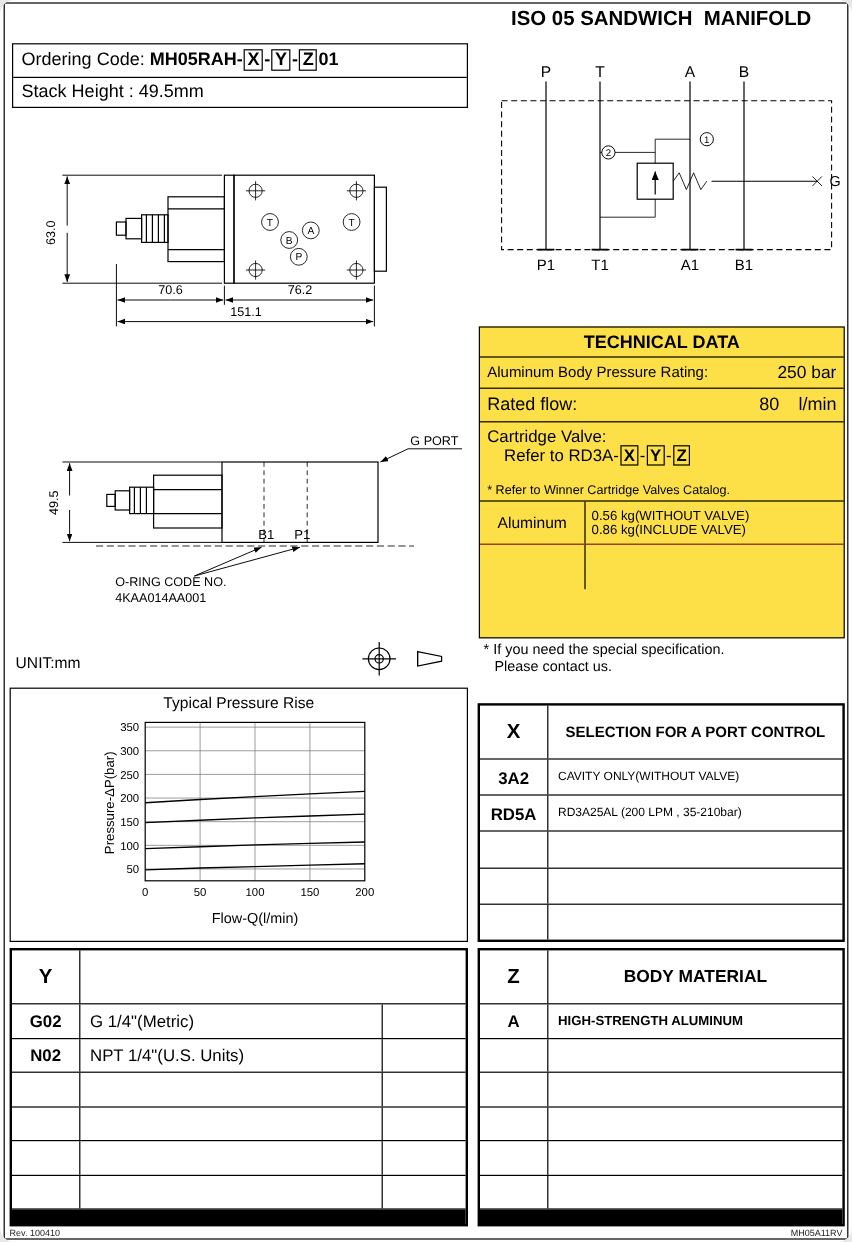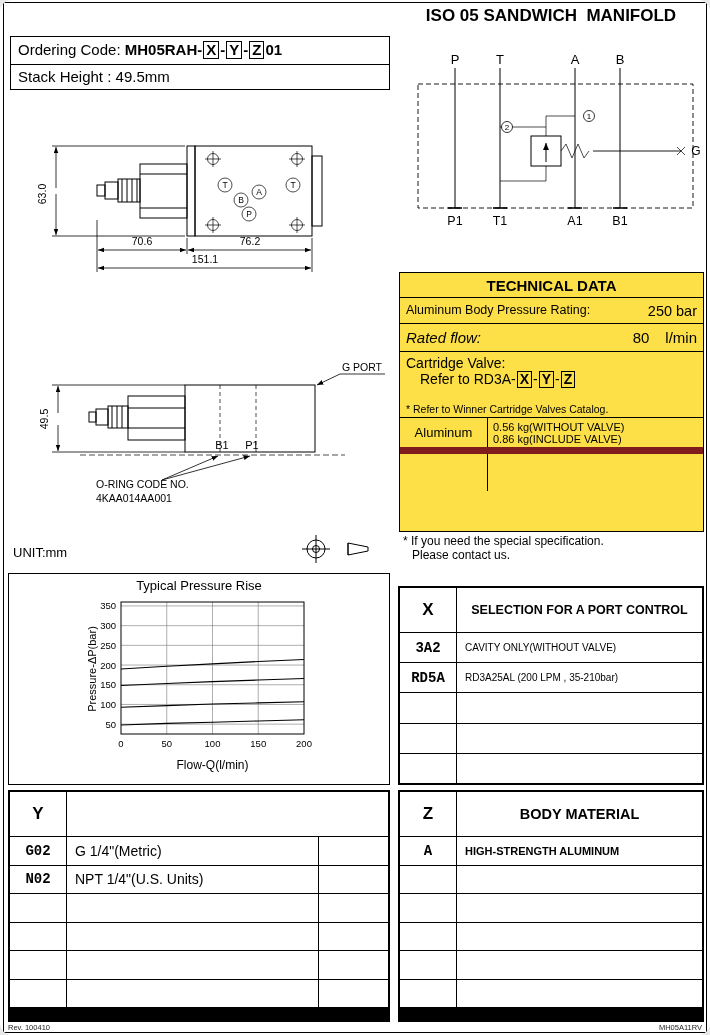--- a/index.html
+++ b/index.html
@@ -22,48 +22,48 @@
   .codebox { display:inline-block; border:1px solid #000; padding:0 2px; margin:0 1px; font-weight:bold; line-height:1.05; }
 
   .unit-label { left:13px; top:545px; font-size:13px; }
   .footer-txt { font-size:7.5px; color:#222; top:1023px; }
 
   .tech-panel { left:399px; top:272px; width:305px; height:260px; border:1px solid #000; background:#fde047; }
   .tech-title { text-align:center; font-weight:bold; font-size:15px; height:25px; line-height:25px; border-bottom:1px solid #000; }
   .trow { display:flex; justify-content:space-between; align-items:center; padding:0 6px; border-bottom:1px solid #000; }
   .tl { font-size:12.5px; line-height:1.25; }
   .tv { font-size:14.5px; }
-  .rf { font-size:15px;font-style:italic; }
+  .rf { font-size:15px; }
   .rfv { font-size:15px; }
   .rfu { margin-left:16px; }
   .tcart { padding:3px 6px; border-bottom:1px solid #000; }
   .ct { font-size:14px; }
   .cr { font-size:14px; margin-left:14px; }
   .cn { font-size:10.5px; margin-top:15px; }
   .wtable {}
-  .wrow { display:flex; border-bottom:7px solid #7f1d1d; }
+  .wrow { display:flex; border-bottom:1px solid #7f1d1d; }
   .wrow:last-child { border-bottom:none; }
   .wc1 { width:88px; border-right:1px solid #000; display:flex; align-items:center; justify-content:center; font-size:13px; }
   .wc2 { flex:1; padding:2px 5px; font-size:11px; display:flex; flex-direction:column; justify-content:center; }
   .tech-footnote { font-size:12px; line-height:1.15; }
   .fn2 { margin-left:9px; }
 
   .chart-panel { left:8px; top:573px; width:382px; height:212px; border:1px solid #000; background:#fff; }
   .chart-title { text-align:center; font-size:13px; margin-top:4px; height:18px; }
   .chart-ylabel { position:absolute; left:4px; top:88px; width:160px; height:14px; text-align:center; font-size:11px; transform:rotate(-90deg); }
   .chart-xlabel { position:absolute; left:112px; top:184px; width:183px; text-align:center; font-size:12px; }
 
   .sel-table { position:absolute; display:flex; flex-direction:column; border:2px solid #000; background:#fff; }
   .sel-header { display:flex; height:45px; border-bottom:1px solid #000; flex:none; }
   .sel-key-h { width:57px; border-right:1px solid #000; display:flex; align-items:center; justify-content:center; font-weight:bold; font-size:17px; }
   .sel-label-h { flex:1; display:flex; align-items:center; justify-content:center; font-weight:bold; font-size:14.5px; text-align:center; }
   .sel-label-h.sm { font-size:12.5px; }
   .sel-row { display:flex; flex:1; min-height:0; border-bottom:1px solid #000; }
   .sel-row:last-child { border-bottom:none; }
-  .sel-key { width:57px; border-right:1px solid #000; display:flex; align-items:center; justify-content:center; font-weight:bold; font-size:14px;font-family:Liberation Mono, monospace; }
+  .sel-key { width:57px; border-right:1px solid #000; display:flex; align-items:center; justify-content:center; font-weight:bold; font-size:14px; }
   .sel-desc { flex:1; display:flex; align-items:center; padding-left:8px; }
   .sel-desc.xs { font-size:10px; }
   .sel-desc.md { font-size:14px; }
   .sel-desc.zd { font-size:11px; font-weight:bold; }
   .sel-extra { width:70px; border-left:1px solid #000; }
   .black-row { height:12px; background:#000; flex:none; }
 </style>
 </head>
 <body>
 

